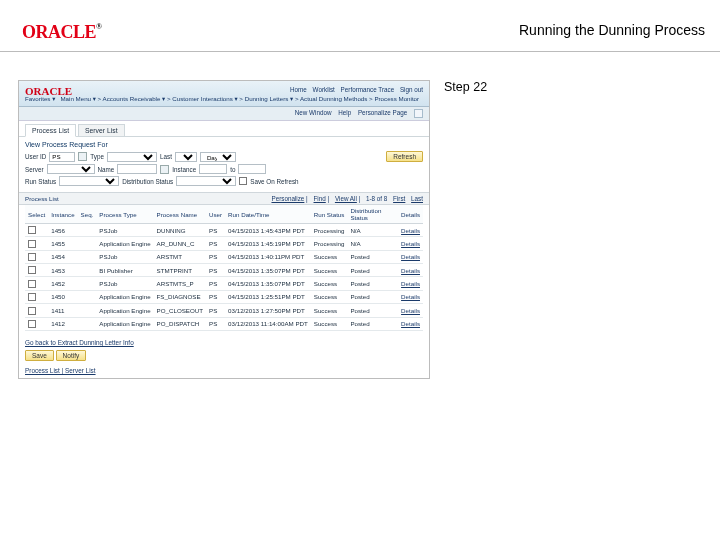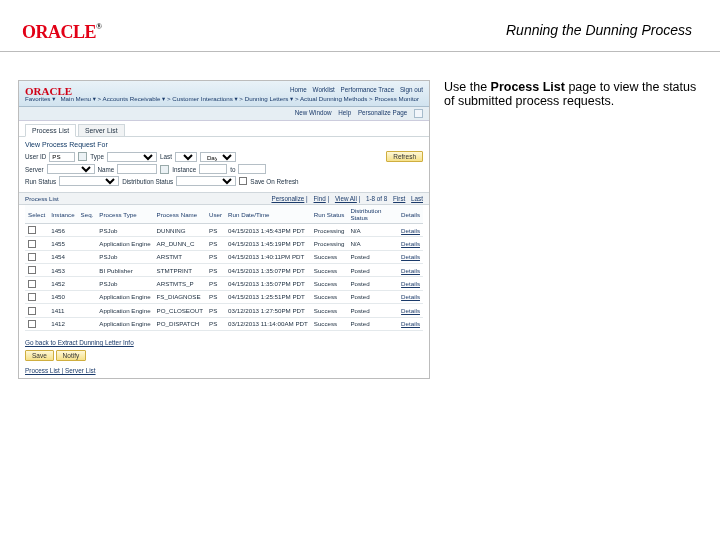--- a/index.html
+++ b/index.html
@@ -1,24 +1,24 @@
 <!DOCTYPE html>
 <html><head>
 <meta charset="utf-8">
 <style>
   * { box-sizing: border-box; margin: 0; padding: 0; }
   body { width: 720px; height: 540px; font-family: Arial, Helvetica, sans-serif; background: #fff; }
 
   
-  .header { display: flex; align-items: flex-start; padding: 22px 20px 8px 22px; }
+  .header { display: flex; align-items: flex-start; padding: 22px 7px 8px 22px; }
   .logo { width: 92px; }
   .logo .oracle-word { font-family: Georgia, 'Times New Roman', serif; color: #e20016; font-size: 18px; font-weight: 700; letter-spacing: -0.5px; }
   .logo .oracle-word sup { font-size: 8px; vertical-align: top; color:#222;}
   .logo .upk { font-size: 7.5px; letter-spacing: 0.4px; color:#000; font-weight:600; display:block; border-top: 1px solid #000; margin-top:2px; padding-top:2px; }
-  .header-title { margin-left: auto; font-size: 14px; color:#000; padding-right: 8px; font-style: italic; }
+  .header-title { margin-left: auto; font-size: 14px; color:#000; padding-right: 8px; }
   .divider { border-bottom: 1px solid #bbb; margin: 0 0 28px 0; }
 
   
   .content { display: flex; padding: 0 18px; gap: 14px; }
   .left { flex: 0 0 412px; }
   .right { flex: 1; font-size: 12.5px; color:#000; padding-top: 0; }
   .right .step { margin-bottom: 22px; }
   .right .inst b { font-weight: 700; }
 
   
@@ -275,18 +275,16 @@
           <span class="mock-btn">Save</span>
           <span class="mock-btn">Notify</span>
         </div>
         <div class="mock-footerlink">Process List | Server List</div>
       </div>
 
     </div>
   </div>
 
   <div class="right">
-    <div class="inst">
-      <span>Use the </span><b>Process List</b><span> page to view the status of submitted process requests.</span>
-    </div>
+    <div class="step">Step 22</div>
   </div>
 
 </div>
 
 </body></html>

